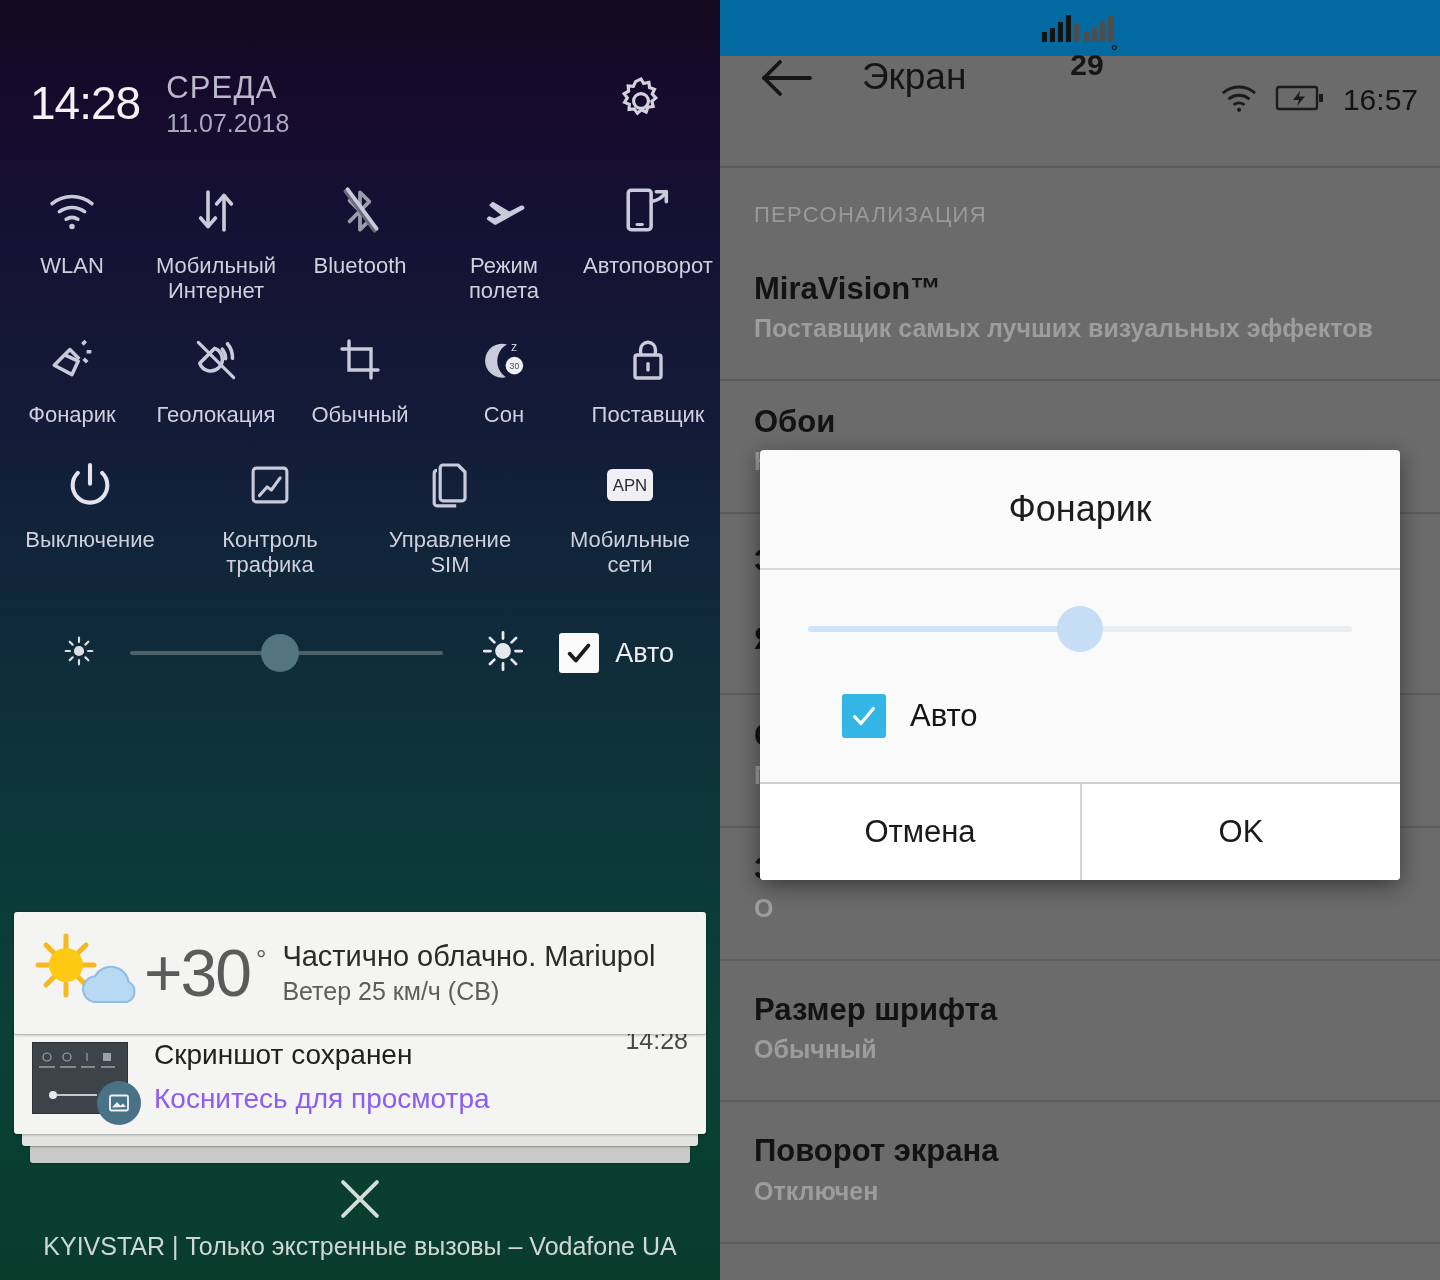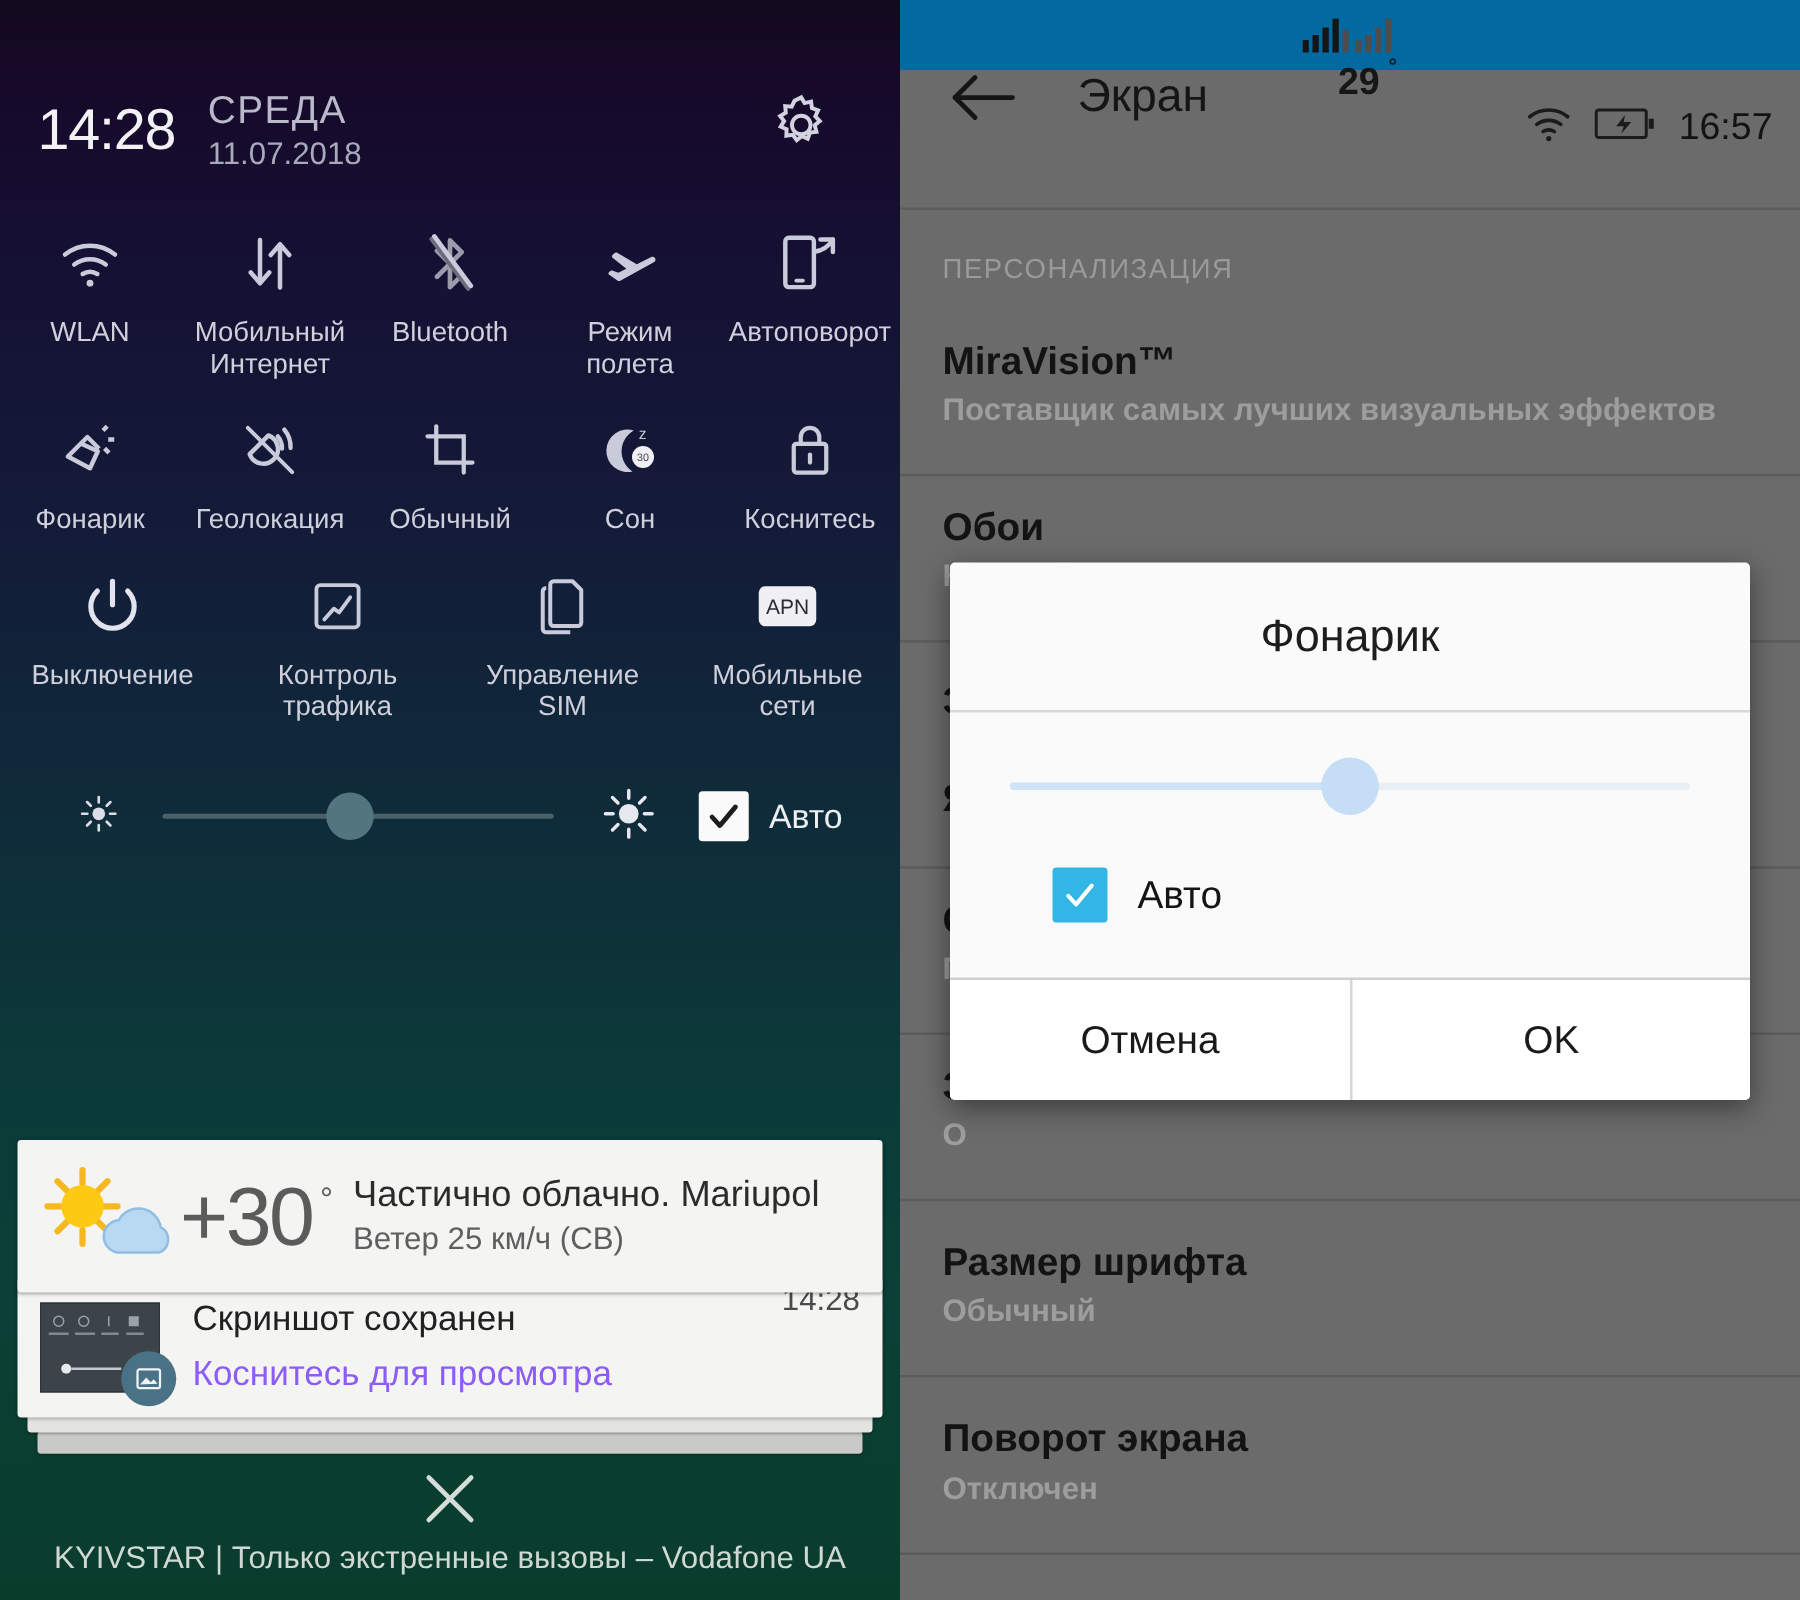--- a/index.html
+++ b/index.html
@@ -319,21 +319,21 @@
           <div class="tile-lbl">Сон</div>
         </div>
         <div class="tile">
           <div class="tile-ico">
             <svg width="44" height="52" viewBox="0 0 22 25" fill="none" stroke="#c9cada" stroke-width="1.7" stroke-linejoin="round">
               <rect x="4.5" y="10" width="13" height="11.5" rx="1.1"></rect>
               <path d="M7.3 10V7.3a3.7 3.7 0 0 1 7.4 0V10"></path>
               <path d="M11 14.3v3.2" stroke-linecap="round"></path>
             </svg>
           </div>
-          <div class="tile-lbl">Коснитесь</div>
+          <div class="tile-lbl">Поставщик</div>
         </div>
       </div>
 
       <div class="trow r4">
         <div class="tile">
           <div class="tile-ico">
             <svg width="52" height="52" viewBox="0 0 24 24" fill="none" stroke="#e2e3ee" stroke-width="1.9" stroke-linecap="round">
               <path d="M6.4 6.4a8 8 0 1 0 11.2 0"></path>
                 <path d="M12 2.8v8.6"></path>
             </svg>

